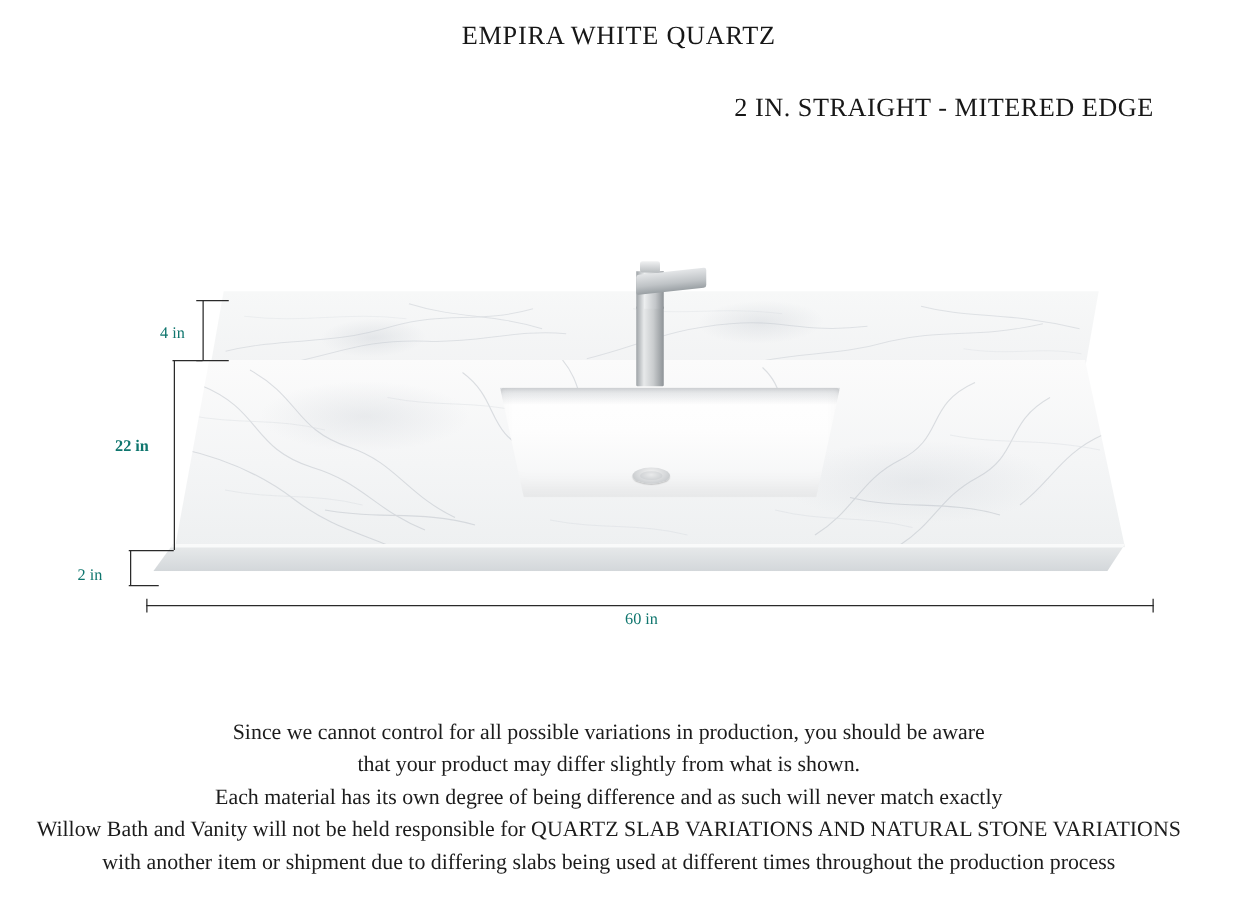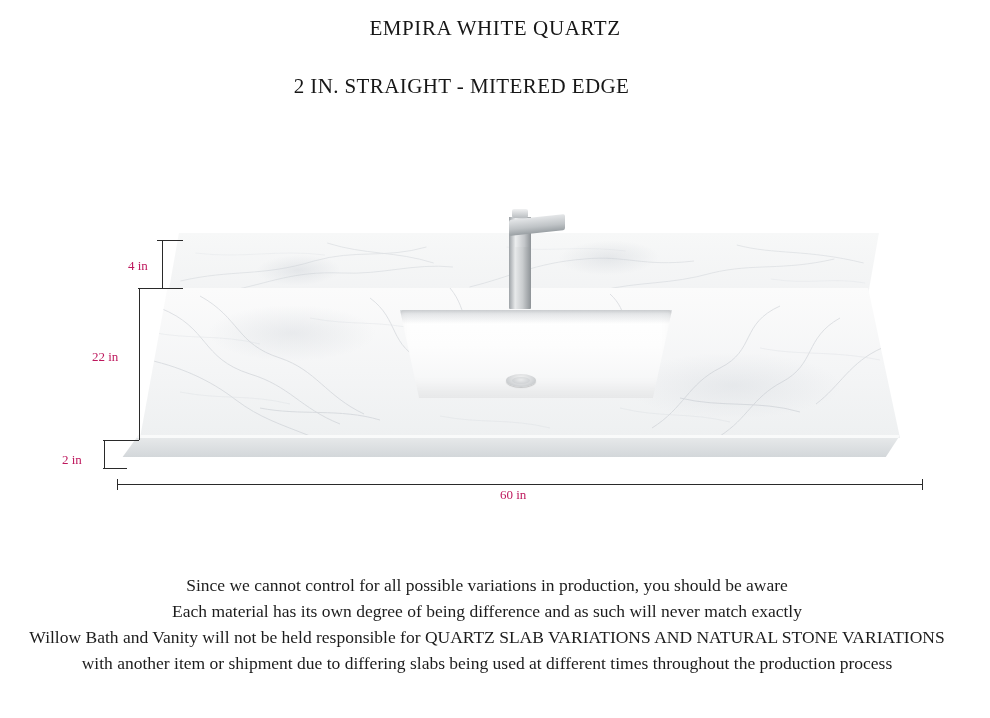--- a/index.html
+++ b/index.html
@@ -25,21 +25,21 @@
     text-align: center;
     font-size: 21px;
     letter-spacing: 0.6px;
     color: #171717;
   }
   .title-sub {
     position: absolute;
     top: 74px;
     left: 0;
     width: 923px;
-    text-align: center;
+    text-align: right;
     font-size: 21px;
     letter-spacing: 0.4px;
     color: #171717;
   }
 
   
   .product-stage {
     position: absolute;
     left: 0;
     top: 190px;
@@ -186,21 +186,21 @@
     position: absolute;
     background: #2a2a2a;
   }
   .dim-v { width: 1px; }
   .dim-h { height: 1px; }
   .tick-v { position: absolute; width: 1px; height: 11px; background: #2a2a2a; }
   .dim-label {
     position: absolute;
     font-family: "Liberation Serif", serif;
     font-size: 13px;
-    color: #be185d;
+    color: #0f766e;
     white-space: nowrap;
   }
 
   
   .disclaimer {
     position: absolute;
     left: 0;
     top: 572px;
     width: 974px;
     text-align: center;
@@ -282,28 +282,29 @@
 <div class="dim-line dim-h" style="left:157px; top:240px; width:26px;"></div>
 <div class="dim-line dim-h" style="left:157px; top:288px; width:26px;"></div>
 <div class="dim-line dim-h" style="left:138px; top:288px; width:24px;"></div>
 <div class="dim-line dim-h" style="left:103px; top:440px; width:36px;"></div>
 <div class="dim-line dim-h" style="left:103px; top:468px; width:24px;"></div>
 
 <div class="dim-line dim-v" style="left:162px; top:240px; height:48px;"></div>
 <div class="dim-label" style="left:128px; top:258px;">4 in</div>
 
 <div class="dim-line dim-v" style="left:139px; top:288px; height:152px;"></div>
-<div class="dim-label" style="left:92px; top:349px;">22 in</div>
+<div class="dim-label" style="left:92px; top:349px;font-weight:bold;">22 in</div>
 
 <div class="dim-line dim-v" style="left:104px; top:440px; height:28px;"></div>
 <div class="dim-label" style="left:62px; top:452px;text-align:right;">2 in</div>
 
 <div class="dim-line dim-h" style="left:117px; top:484px; width:806px;"></div>
 <div class="tick-v" style="left:117px; top:479px;"></div>
 <div class="tick-v" style="left:922px; top:479px;"></div>
 <div class="dim-label" style="left:500px; top:487px;">60 in</div>
 
 <div class="disclaimer">
   <div>Since we cannot control for all possible variations in production, you should be aware</div>
+  <div>that your product may differ slightly from what is shown.</div>
   <div>Each material has its own degree of being difference and as such will never match exactly</div>
   <div>Willow Bath and Vanity will not be held responsible for QUARTZ SLAB VARIATIONS AND NATURAL STONE VARIATIONS</div>
   <div>with another item or shipment due to differing slabs being used at different times throughout the production process</div>
 </div>
 
 </body></html>

